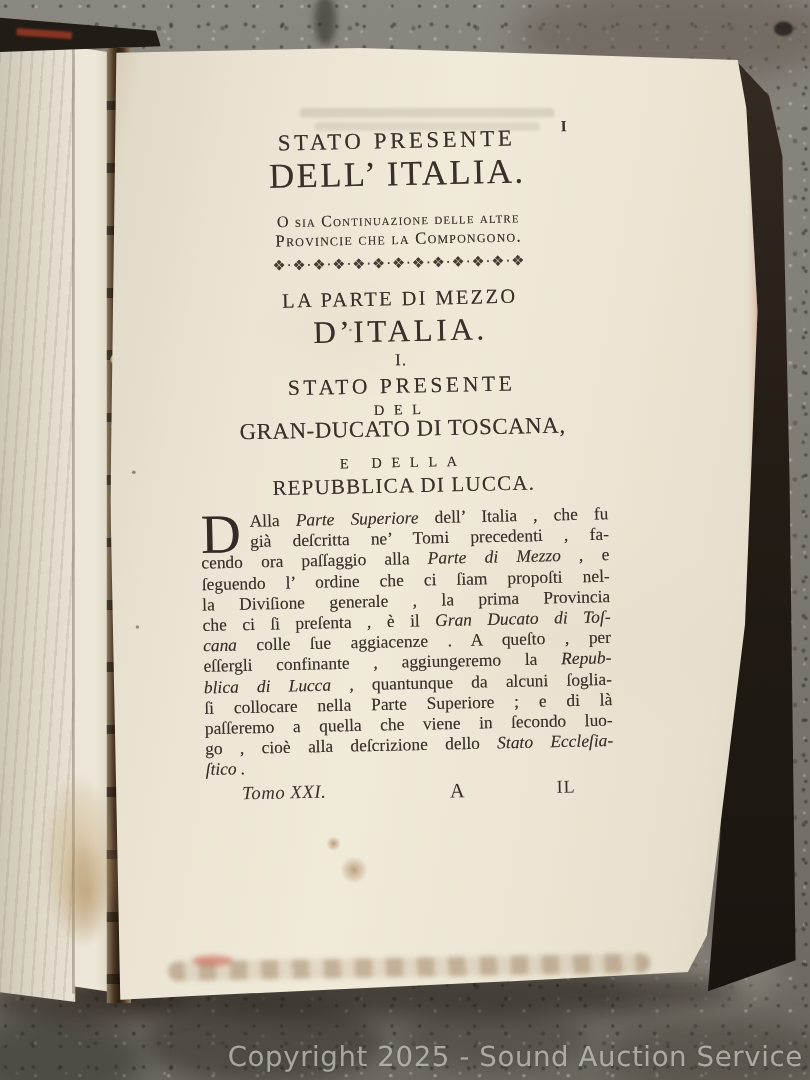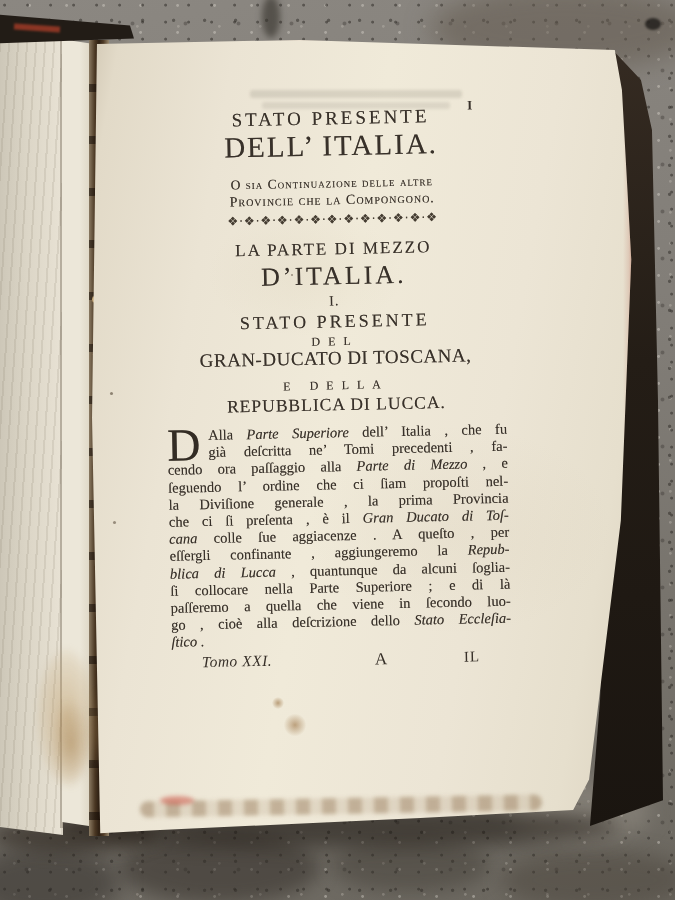--- a/index.html
+++ b/index.html
@@ -212,13 +212,14 @@
         </div>
     </div>
 
     <div class="footer-row">
       <span class="tome">Tomo XXI.</span>
       <span class="sig">A</span>
       <span class="catch">IL</span>
     </div>
   </div>
 
+  <div class="watermark">Copyright 2025 - Sound Auction Service</div>
 </div>
 
 </body></html>

